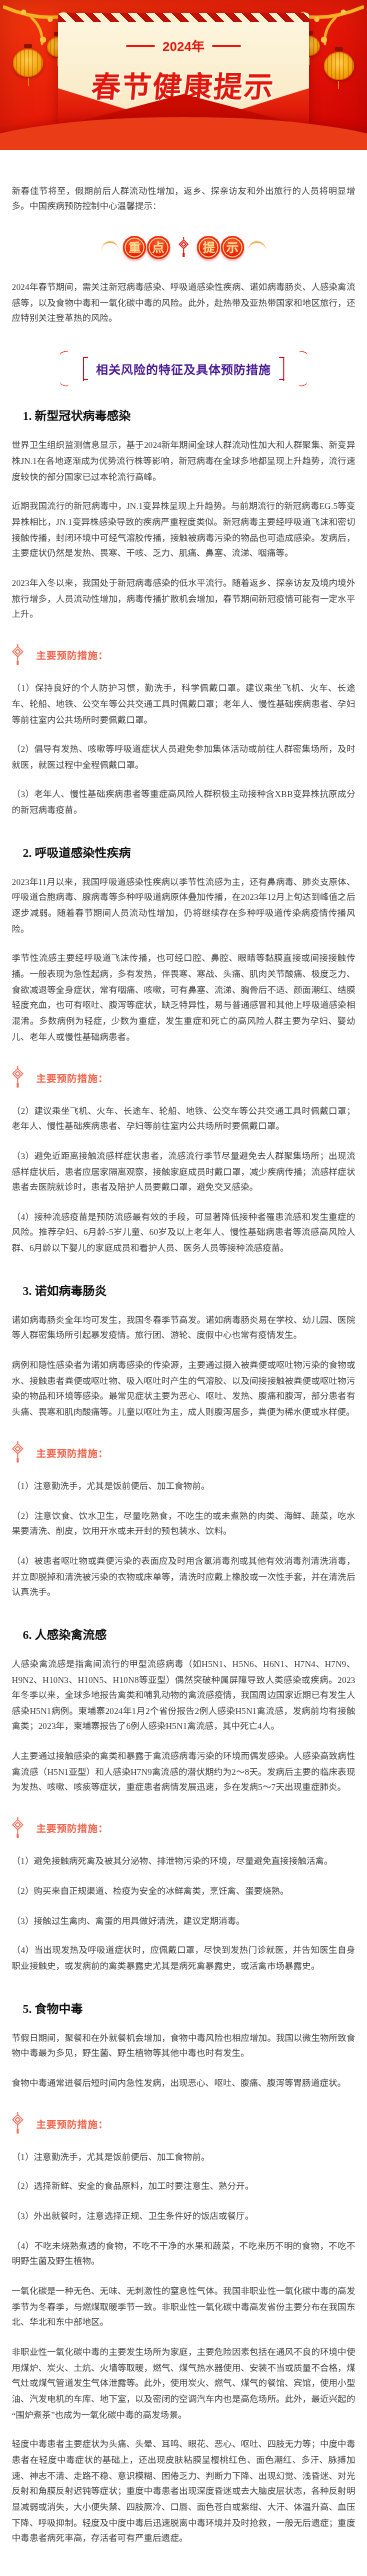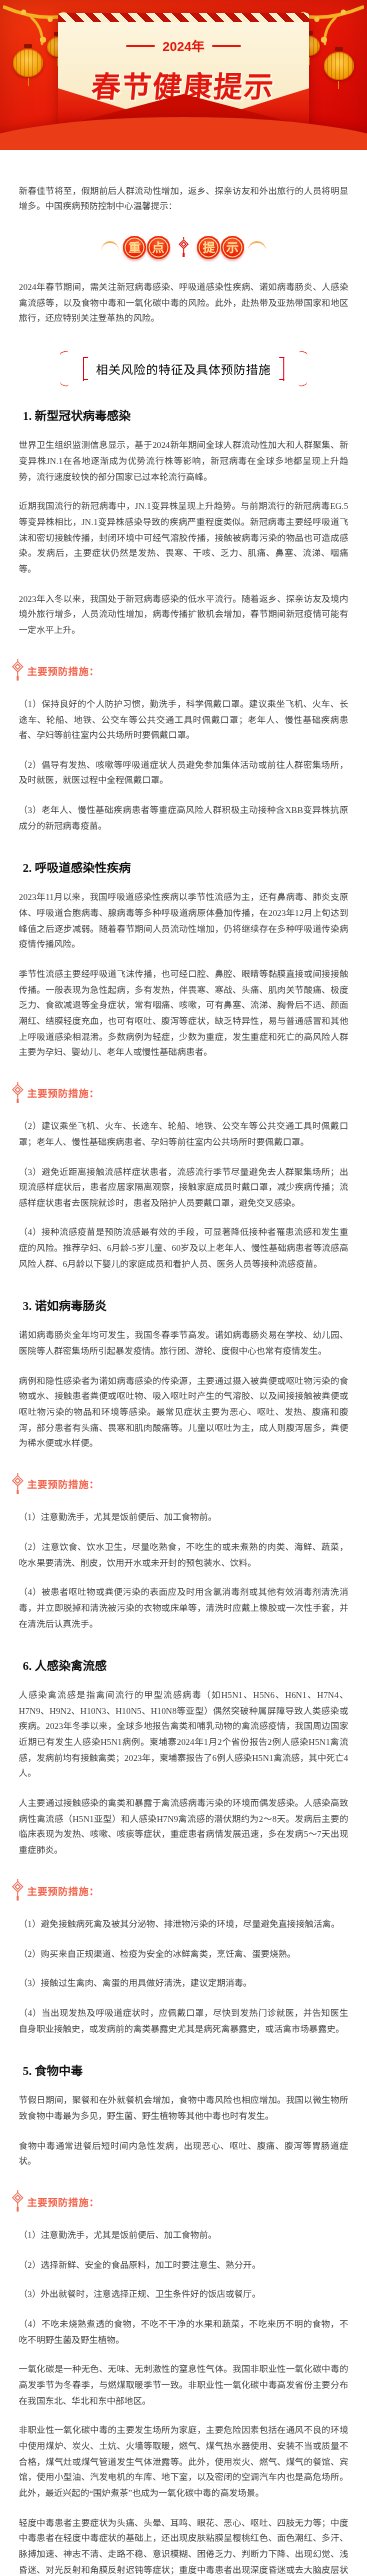--- a/index.html
+++ b/index.html
@@ -41,50 +41,50 @@
   .lantern .tassel{display:block;width:1px;height:8.2px;background:#c99500;margin:1px auto 0;}
   .lan-l1{left:13.4px;top:44px;} .lan-l1 .lbody{width:30px;height:28px;}
   .lan-l2{left:47px;top:32px;} .lan-l2 .lbody{width:21.6px;height:20.6px;}
   .lan-r1{right:13.4px;top:47px;} .lan-r1 .lbody{width:30px;height:28px;}
   .lan-r2{right:47px;top:31px;} .lan-r2 .lbody{width:21.6px;height:20.6px;}
   .branch{position:absolute;top:4.1px;width:77px;height:46px;}
   .branch-l{left:3.1px;} .branch-r{right:3.1px;transform:scaleX(-1);}
 
   
   .content{padding:19.6px 10.8px 24px;}
-  .body-para{font-size:8.8px;line-height:1.78;color:#3f3f3f;text-align:justify;margin:14px 8px;}
+  .body-para{font-size:8.8px;line-height:1.78;color:#3f3f3f;text-align:justify;margin:14px 1px;}
   .sec-title{font-size:12px;font-weight:bold;color:#141414;margin:24px 12px 14px;
              font-family:"Liberation Serif","DejaVu Serif",serif;}
 
   
   .badge-row{display:flex;align-items:center;justify-content:center;gap:4.1px;margin:20.6px 0 21.6px;}
   .coin{width:23px;height:23px;border-radius:50%;display:flex;align-items:center;justify-content:center;
         background:radial-gradient(circle at 50% 32%,#ff6038,#e81505 72%);
         color:#ffdf8e;font-size:12.4px;font-weight:bold;font-family:"Liberation Sans",sans-serif;
         box-shadow:inset 0 0 0 1.5px #ee2711,inset 0 0 0 2.6px #ffd98c,0 1.5px 2.6px rgba(150,0,0,.35);}
   .coin+.coin{margin-left:-3.6px;}
   .knot-mid{margin:0 4.1px;display:flex;align-items:center;}
   .curl{width:18.5px;height:10.3px;border-top:2.1px solid #f6a23b;border-radius:60% 60% 0 0/100% 100% 0 0;opacity:.85;}
   .curl-r{transform:scaleX(-1);}
 
   
   .box-title{margin:28px auto 3.1px;display:flex;align-items:center;justify-content:center;position:relative;}
-  .box-title-text{font-size:12px;font-weight:400;color:#000000;padding:5.2px 8.2px;letter-spacing:0.5px;
+  .box-title-text{font-size:12px;font-weight:700;color:#4c1d95;padding:5.2px 8.2px;letter-spacing:0.5px;
                   font-family:"Liberation Sans",sans-serif;}
   .bracket{position:relative;width:5.2px;height:24px;}
   .bracket::before{content:"";position:absolute;top:0;bottom:0;left:0;border-left:1.3px solid #e60012;}
   .bracket::after{content:"";position:absolute;left:0;width:5.2px;height:0;border-top:1.3px solid #e60012;top:0;
                   box-shadow:0 22px 0 #e60012;}
   .bracket.br{transform:scaleX(-1);}
   .swirl{position:absolute;width:9.3px;height:6.2px;border-top:1.5px solid #ef4d3c;border-radius:50%;}
   .sw1{left:49px;top:-4.1px;transform:rotate(-18deg);} .sw2{right:49px;top:-4.1px;transform:rotate(18deg) scaleX(-1);}
   .sw3{left:49px;bottom:-4.1px;transform:rotate(198deg);} .sw4{right:49px;bottom:-4.1px;transform:rotate(162deg) scaleX(-1);}
 
   
-  .measures-header{display:flex;align-items:center;gap:3px;margin:20.6px 0 6.2px;}
+  .measures-header{display:flex;align-items:center;gap:12px;margin:20.6px 0 6.2px;}
   .measures-label{color:#f4654e;font-size:9.8px;font-weight:bold;letter-spacing:0.5px;
                   font-family:"Liberation Sans",sans-serif;}
 </style>
 </head>
 <body>
 
 <div class="page">
 
   <header class="banner">
     <span class="branch branch-l">

